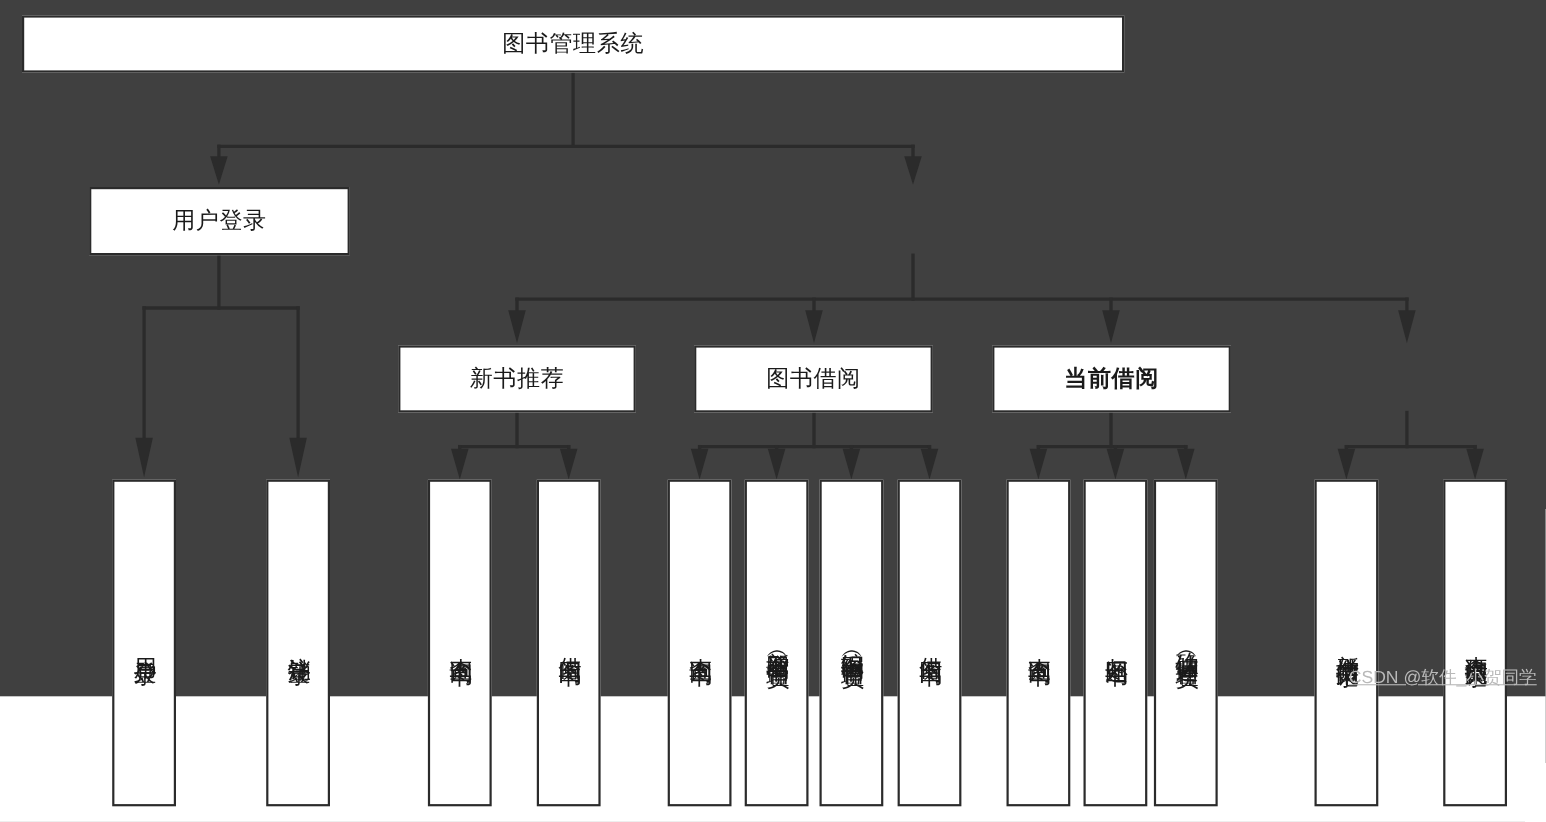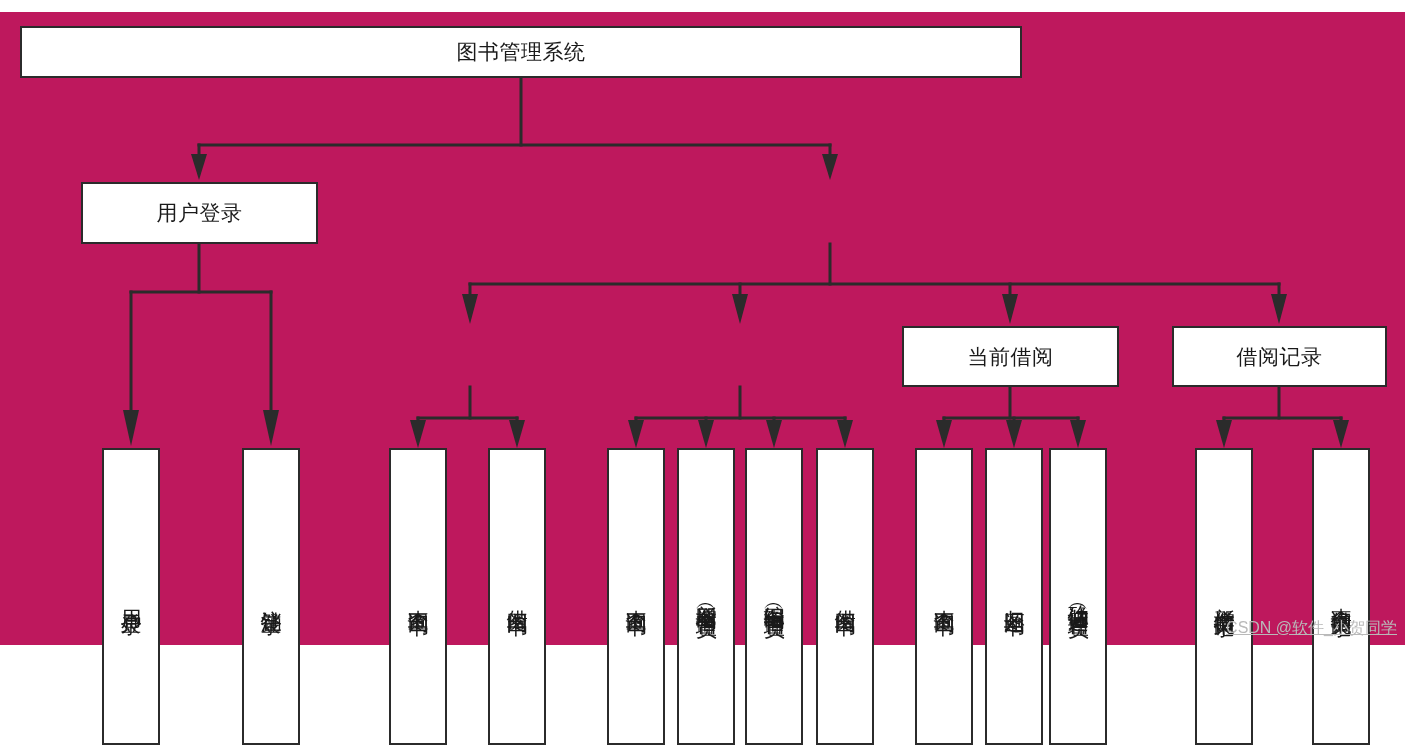--- a/index.html
+++ b/index.html
@@ -10,22 +10,21 @@
   body {
     width: 1405px;
     height: 747px;
     font-family: "Liberation Sans", sans-serif;
     overflow: hidden;
   }
   #diagram-root {
     position: relative;
     width: 1405px;
     height: 633px;
-    background: #be185d;
-    margin-top: 12px;
+    background: #404040;
   }
   svg#tree-svg {
     position: absolute;
     top: 0;
     left: 0;
     width: 1405px;
     height: 747px;
   }
   .node-box {
     position: absolute;
@@ -151,25 +150,28 @@
   </svg>
 
   <div class="node-box" style="left:20px; top:14px; width:1002px; height:52px;">
     <span class="node-label-h">图书管理系统</span>
   </div>
 
   <div class="node-box" style="left:81px; top:170px; width:237px; height:62px;">
     <span class="node-label-h">用户登录</span>
   </div>
 
-  <div class="node-box" style="left:902px; top:314px; width:217px; height:61px;">
+  <div class="node-box" style="left:362px; top:314px; width:216px; height:61px;">
+    <span class="node-label-h">新书推荐</span>
+  </div>
+  <div class="node-box" style="left:631px; top:314px; width:217px; height:61px;">
+    <span class="node-label-h">图书借阅</span>
+  </div>
+  <div class="node-box" style="left:902px; top:314px; width:217px; height:61px;font-weight:bold;">
     <span class="node-label-h">当前借阅</span>
-  </div>
-  <div class="node-box" style="left:1172px; top:314px; width:215px; height:61px;">
-    <span class="node-label-h">借阅记录</span>
   </div>
 
   <div class="node-box" style="left:102px; top:436px; width:58px; height:297px;">
     <span class="node-label-v">用户登录</span>
   </div>
   <div class="node-box" style="left:242px; top:436px; width:58px; height:297px;">
     <span class="node-label-v">注销登录</span>
   </div>
 
   <div class="node-box" style="left:389px; top:436px; width:58px; height:297px;">

